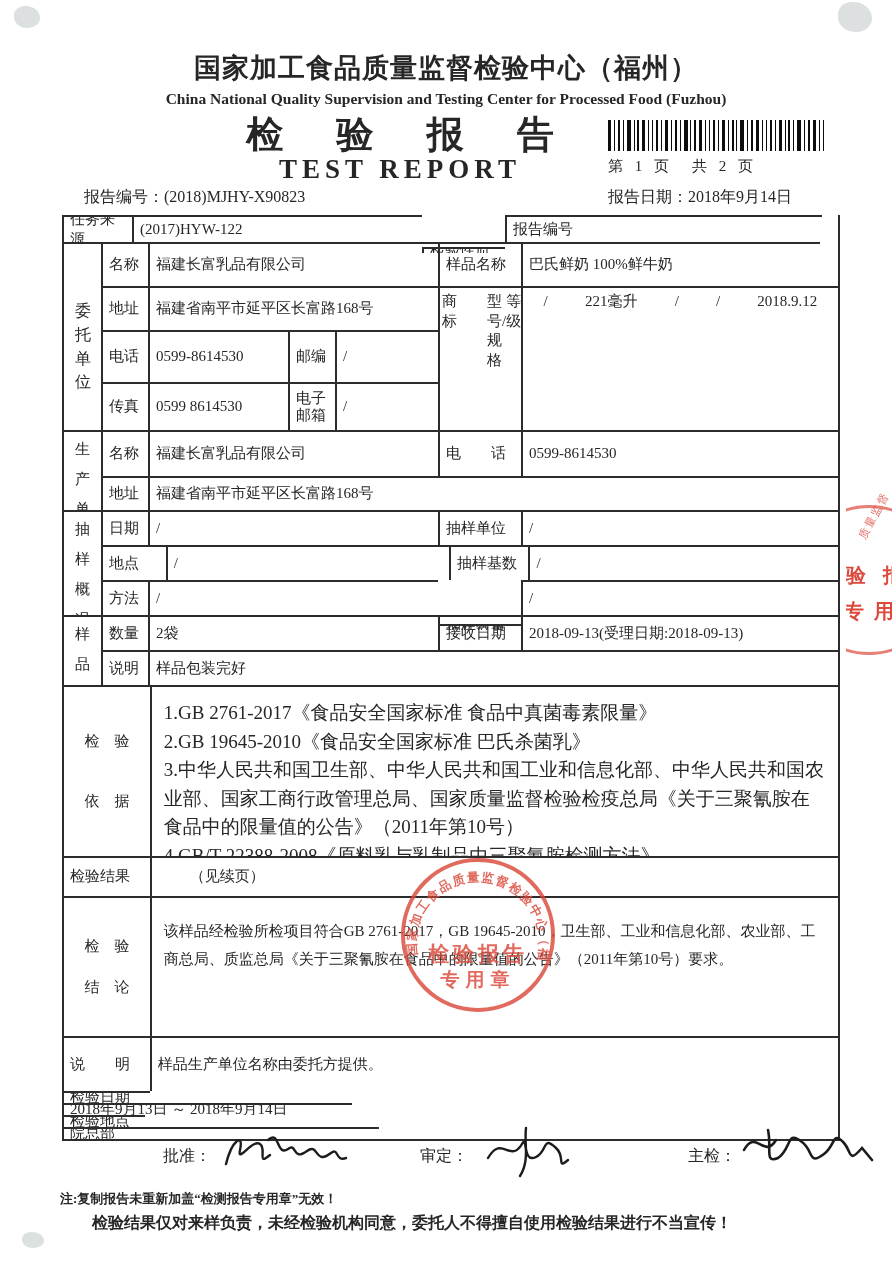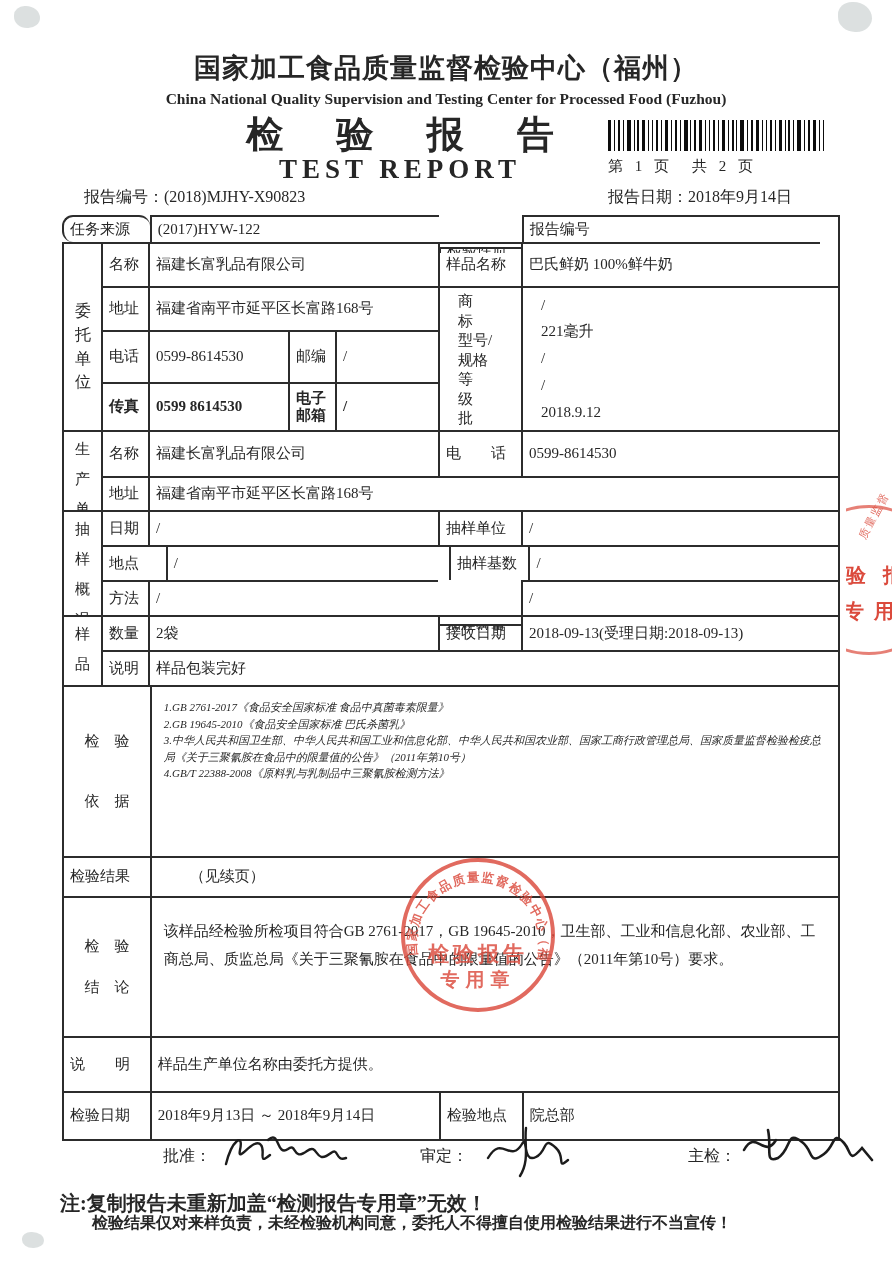--- a/index.html
+++ b/index.html
@@ -19,42 +19,42 @@
   
   .tbl{position:absolute;left:62px;top:215px;width:778px;
        border-right:2px solid #2c2c2c;border-bottom:2px solid #2c2c2c;box-sizing:border-box;}
   .r{display:flex;}
   .c{border-left:2px solid #2c2c2c;border-top:2px solid #2c2c2c;box-sizing:border-box;
      display:flex;align-items:center;padding:2px 6px;font-size:15px;line-height:1.3;overflow:hidden;}
   .col{display:flex;flex-direction:column;}
   .vert{justify-content:center;padding:0;}
   .vert .vtext{writing-mode:vertical-lr;text-orientation:upright;letter-spacing:24px;font-size:16px;margin:auto;}
   .grp2 .gtext{width:36px;word-break:break-all;text-align:center;line-height:2.0;font-size:15px;margin:auto;}
-  .stack{flex-direction:column;justify-content:space-around;align-items:flex-start;padding:4px 18px;font-family:Liberation Serif, serif;}
+  .stack{flex-direction:row;justify-content:space-around;align-items:flex-start;padding:4px 2px;font-family:Liberation Serif, serif;}
   .stack span{display:block;}
   .wrap2{word-break:break-all;line-height:1.15;}
   .top-align{align-items:flex-start;}
   .basis-label,.concl-label{flex-direction:column;justify-content:center;align-items:center;padding:0;}
   .basis-label span{margin:20px 0;}
   .concl-label span{margin:11px 0;}
-  .basis-content{display:block;padding:12px 12px;font-size:11px;line-height:1.5;font-style:italic;}
+  .basis-content{display:block;padding:12px 12px;font-size:19px;line-height:1.5;}
   .concl-content{display:block;padding:20px 12px 0;font-size:15px;line-height:1.85;position:relative;}
   .remark-content{align-items:center;}
   
   .stamp{top:853px;left:396px;opacity:.82;}
   .edge-stamp{top:490px;left:846px;width:46px;height:180px;overflow:hidden;color:#db4a3c;}
   .edge-frag{position:absolute;top:18px;left:2px;font-size:11px;letter-spacing:2px;transform:rotate(-62deg);opacity:.8;white-space:nowrap;}
   .edge-l1{position:absolute;top:72px;left:0;font-size:20px;font-weight:bold;letter-spacing:6px;white-space:nowrap;}
   .edge-l2{position:absolute;top:108px;left:-2px;font-size:20px;font-weight:bold;letter-spacing:10px;white-space:nowrap;}
   .edge-arc{position:absolute;top:15px;left:-52px;width:150px;height:150px;border:3px solid #db4a3c;border-radius:50%;opacity:.7;box-sizing:border-box;}
   
   .sig-label{font-size:16px;}
   .sig svg{display:block;}
   
-  .note1{top:1190px;left:60px;font-size:20px;font-weight:bold;}
+  .note1{top:1190px;left:60px;font-size:13px;font-weight:bold;}
   .note2{top:1213px;left:92px;font-size:16px;font-weight:bold;}
   
   .mark{position:absolute;background:#b9c1c1;opacity:.5;border-radius:45% 60% 50% 55%;}
 </style>
 </head>
 <body>
 
 <div class="page">
 
   <div class="mark" style="left:14px;top:6px;width:26px;height:22px;"></div>
@@ -113,21 +113,21 @@
       <span style="width: 1px;"></span>
       <span style="width: 1px;"></span>
     </div>
   <div class="abs page-info">第 1 页　共 2 页</div>
   <div class="abs report-no"><span>报告编号：</span><span>(2018)MJHY-X90823</span></div>
   <div class="abs report-date"><span>报告日期：</span><span>2018年9月14日</span></div>
 
   <div class="tbl">
 
     <div class="r" style="height:27px;">
-      <div class="c" style="width:88px;border-radius:11px;">任务来源</div>
+      <div class="c" style="width:70px;">任务来源</div>
       <div class="c" style="width:290px;">(2017)HYW-122</div>
       <div class="c" style="width:83px;margin-top:32px;">检验性质</div>
       <div class="c" style="width:317px;">报告编号</div>
     </div>
 
     <div class="r" style="height:188px;">
       <div class="c vert" style="width:41px;">
         <span class="vtext">委托单位</span>
       </div>
       <div class="col" style="width:337px;">
@@ -138,21 +138,21 @@
         <div class="r" style="height:44px;">
           <div class="c" style="width:47px;">地址</div>
           <div class="c" style="width:290px;">福建省南平市延平区长富路168号</div>
         </div>
         <div class="r" style="height:52px;">
           <div class="c" style="width:47px;">电话</div>
           <div class="c" style="width:140px;">0599-8614530</div>
           <div class="c" style="width:47px;">邮编</div>
           <div class="c" style="width:103px;">/</div>
         </div>
-        <div class="r" style="height:48px;font-weight:bold;">
+        <div class="r" style="height:48px;">
           <div class="c" style="width:47px;">传真</div>
           <div class="c" style="width:140px;">0599 8614530</div>
           <div class="c wrap2" style="width:47px;">电子邮箱</div>
           <div class="c" style="width:103px;">/</div>
         </div>
       </div>
       <div class="col" style="width:400px;">
         <div class="r" style="height:44px;">
           <div class="c" style="width:83px;">样品名称</div>
           <div class="c" style="width:299px;">巴氏鲜奶 100%鲜牛奶</div>
@@ -262,21 +262,21 @@
         <span>结　论</span>
       </div>
       <div class="c concl-content" style="width:690px;">该样品经检验所检项目符合GB 2761-2017，GB 19645-2010，卫生部、工业和信息化部、农业部、工商总局、质监总局《关于三聚氰胺在食品中的限量值的公告》（2011年第10号）要求。</div>
     </div>
 
     <div class="r" style="height:55px;">
       <div class="c" style="width:88px;">说　　明</div>
       <div class="c remark-content" style="width:690px;">样品生产单位名称由委托方提供。</div>
     </div>
 
-    <div class="r" style="height:48px;">
+    <div class="r" style="height:48px;flex-direction:column;">
       <div class="c" style="width:88px;">检验日期</div>
       <div class="c" style="width:290px;">2018年9月13日 ～ 2018年9月14日</div>
       <div class="c" style="width:83px;">检验地点</div>
       <div class="c" style="width:317px;">院总部</div>
     </div>
 
   </div>
 
   <svg class="abs stamp" width="164" height="164" viewBox="0 0 164 164">
     <defs>

